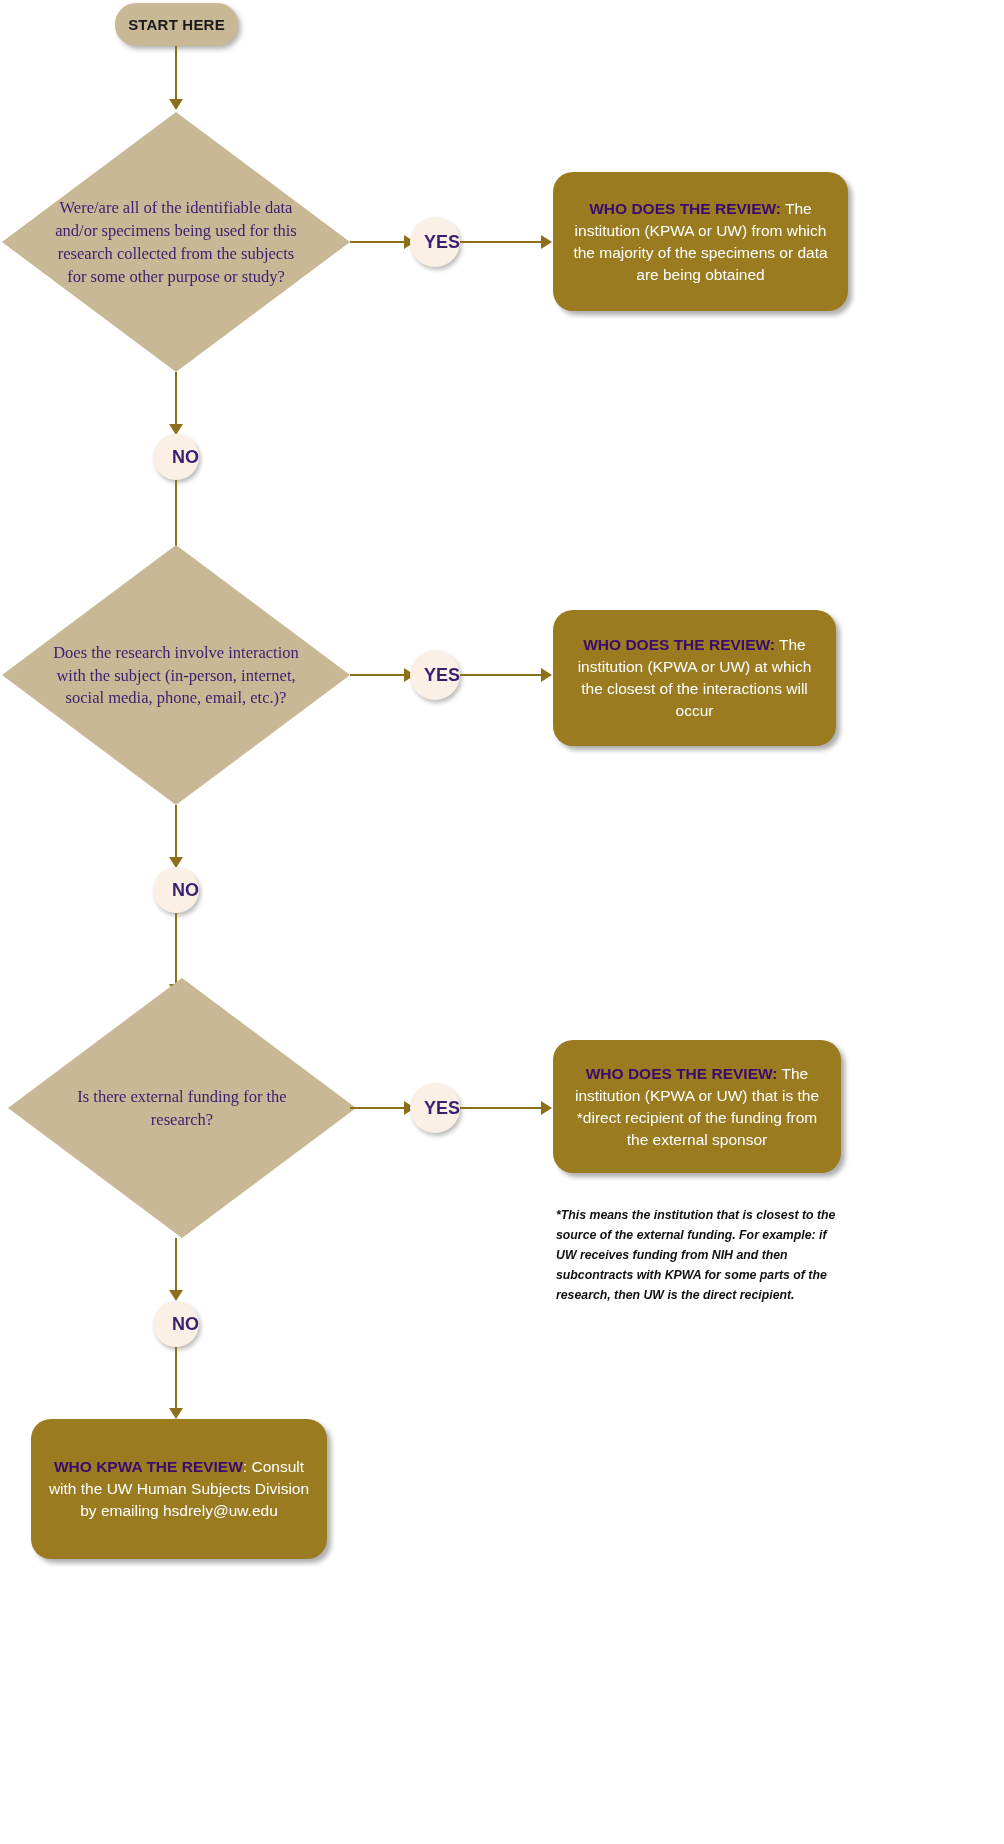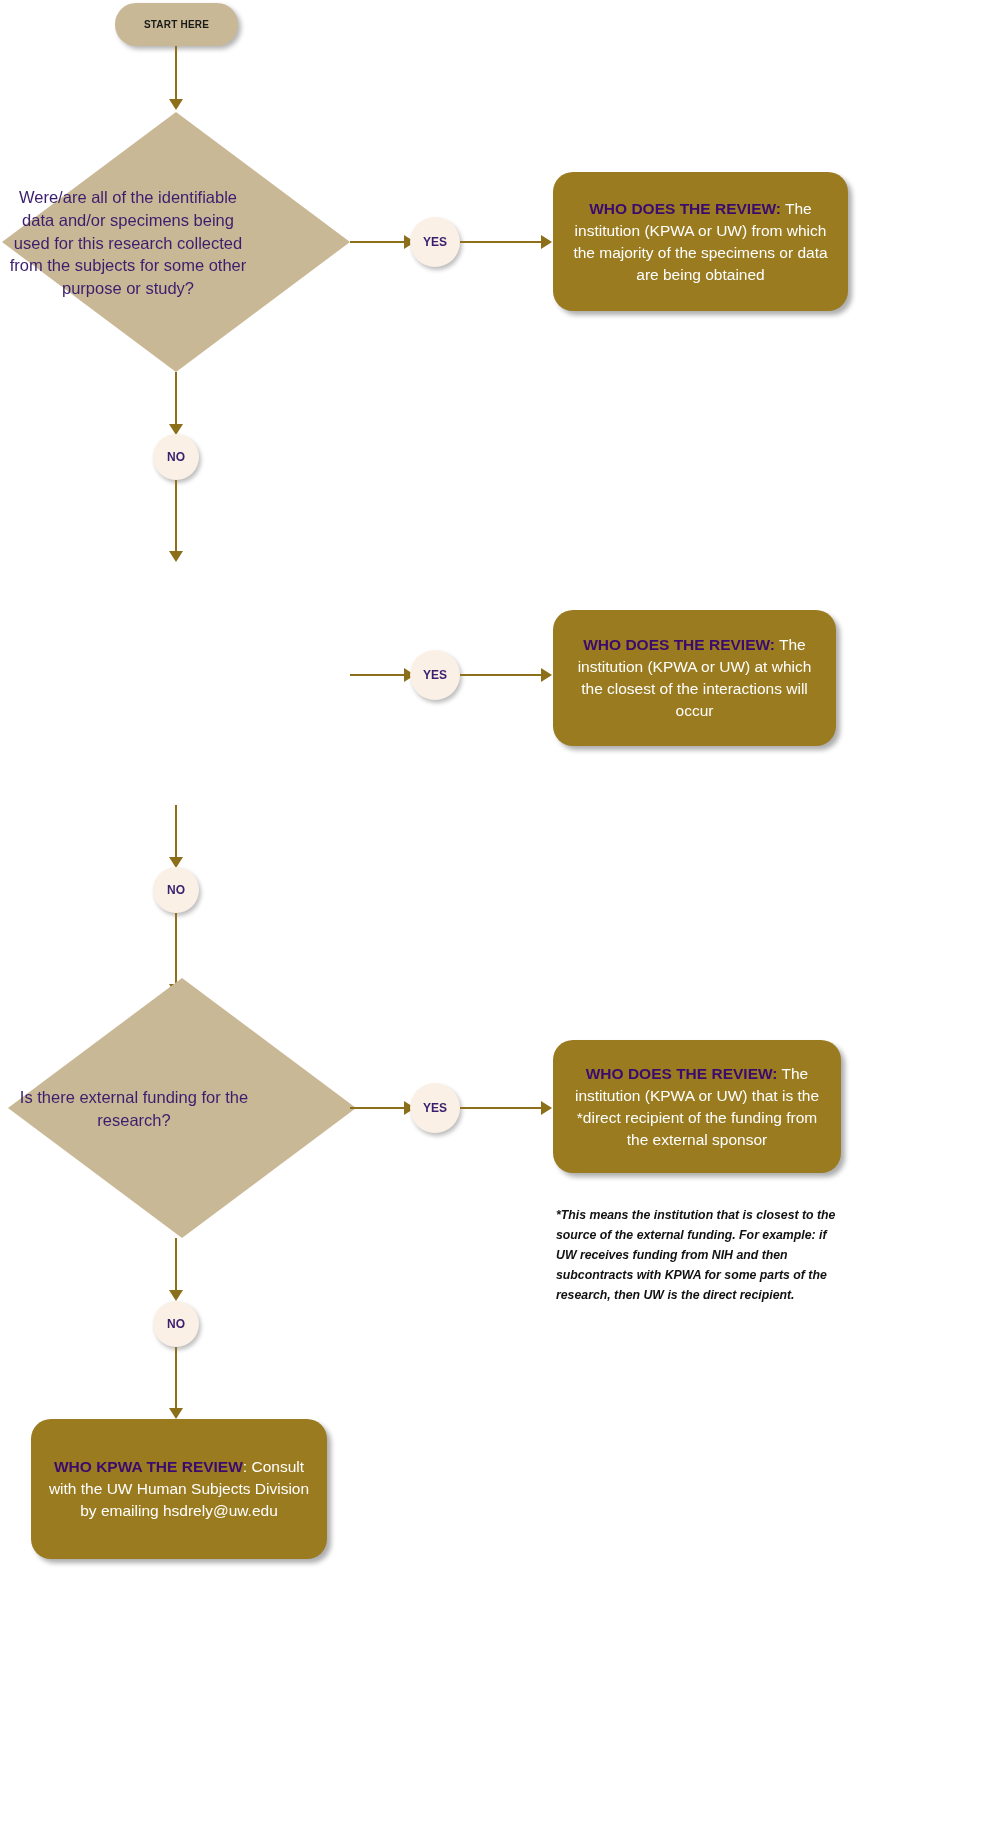--- a/index.html
+++ b/index.html
@@ -19,29 +19,29 @@
 
   
   .start-pill{
     left:115px; top:3px; width:123px; height:43px;
     background:#C9B896;
     border-radius:21px;
     box-shadow:3px 3px 5px rgba(0,0,0,0.30);
     display:flex;align-items:center;justify-content:center;
     color:#1a1a1a;
     font-weight:bold;
-    font-size:10px;
+    font-size:15px;
     letter-spacing:.2px;
     box-sizing:border-box;
   }
 
   
   .diamond{
     width:348px;height:260px;
-    display:flex;align-items:center;justify-content:flex-start;
+    display:flex;align-items:center;justify-content:center;font-family:Liberation Serif, serif;
   }
   .diamond .dshape{
     position:absolute;left:0;top:0;width:100%;height:100%;
     background:#C9B896;
     clip-path:polygon(50% 0%, 100% 50%, 50% 100%, 0% 50%);
     filter:drop-shadow(4px 4px 4px rgba(0,0,0,0.28));
   }
   .diamond .dtext{
     position:relative;
     z-index:2;
@@ -69,24 +69,24 @@
   .ansbox .lead{
     color:#3B0A6E;
     font-weight:bold;
   }
 
   
   .bubble{
     background:#FAF0E6;
     border-radius:50%;
     box-shadow:2px 3px 4px rgba(0,0,0,0.26);
-    display:flex;align-items:center;justify-content:center;
+    display:flex;align-items:center;justify-content:flex-end;
     color:#3B1E6E;
     font-weight:bold;
-    font-size:12px;
+    font-size:18px;
     box-sizing:border-box;
   }
   .bubble.yes{width:50px;height:50px;}
   .bubble.no{width:46px;height:46px;}
 
   
   .vline{background:#8B6F1A;width:2px;}
   .hline{background:#8B6F1A;height:2px;}
   .arrow-down{
     width:0;height:0;
@@ -143,20 +143,24 @@
   </div>
 
   <div class="abs vline" style="left:175px;top:372px;width:2px;height:54px;"></div>
   <div class="abs arrow-down" style="left:169px;top:424px;"></div>
   <div class="abs bubble no" style="left:153px;top:434px;">
     <span>NO</span>
   </div>
   <div class="abs vline" style="left:175px;top:480px;width:2px;height:73px;"></div>
   <div class="abs arrow-down" style="left:169px;top:551px;"></div>
 
+  <div class="abs diamond" style="left:2px;top:545px;">
+    <div class="dshape"></div>
+    <div class="dtext">Does the research involve interaction with the subject (in-person, internet, social media, phone, email, etc.)?</div>
+  </div>
 
   <div class="abs hline" style="left:350px;top:674px;width:55px;"></div>
   <div class="abs arrow-right" style="left:404px;top:668px;"></div>
   <div class="abs bubble yes" style="left:410px;top:650px;">
     <span>YES</span>
   </div>
   <div class="abs hline" style="left:460px;top:674px;width:82px;"></div>
   <div class="abs arrow-right" style="left:541px;top:668px;"></div>
 
   <div class="abs ansbox" style="left:553px;top:610px;width:283px;height:136px;">

